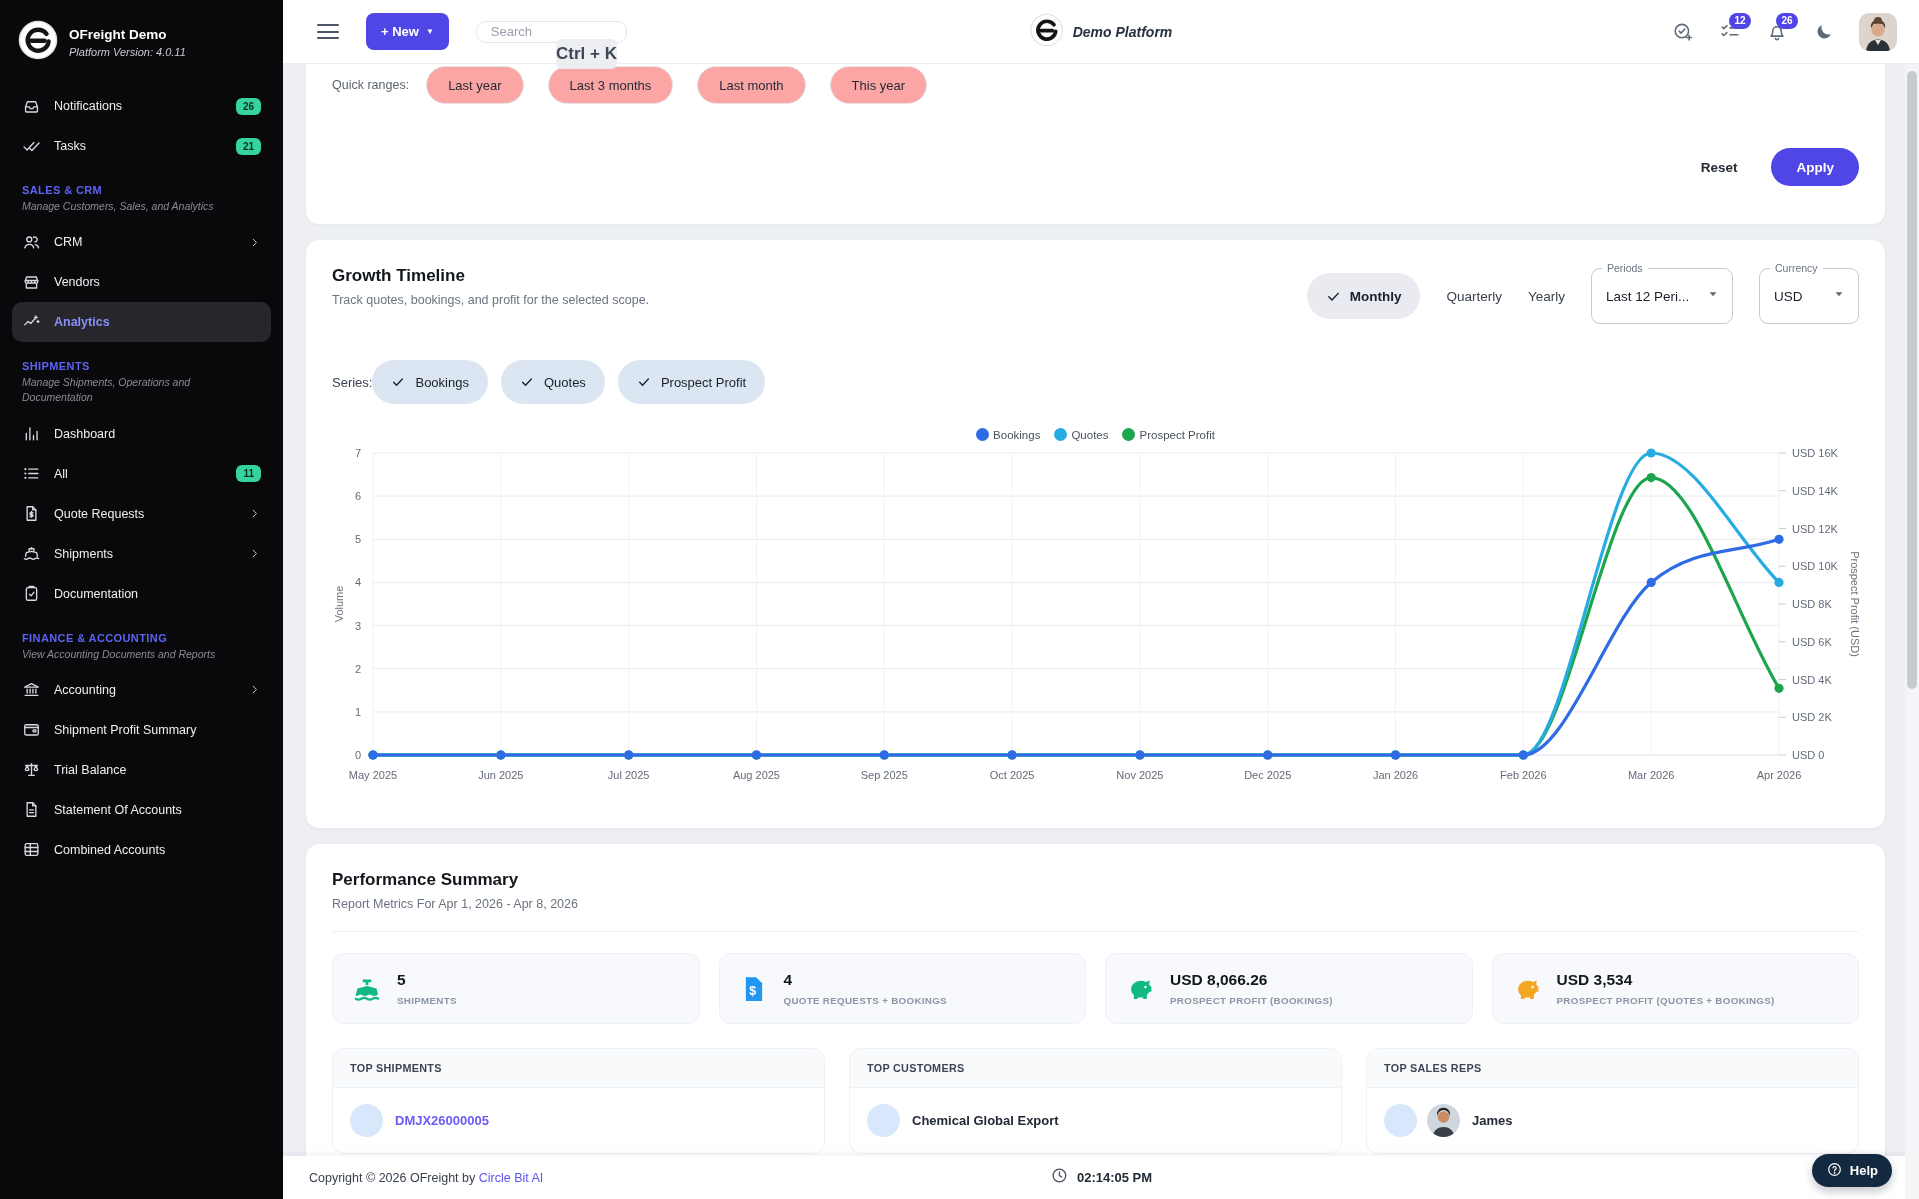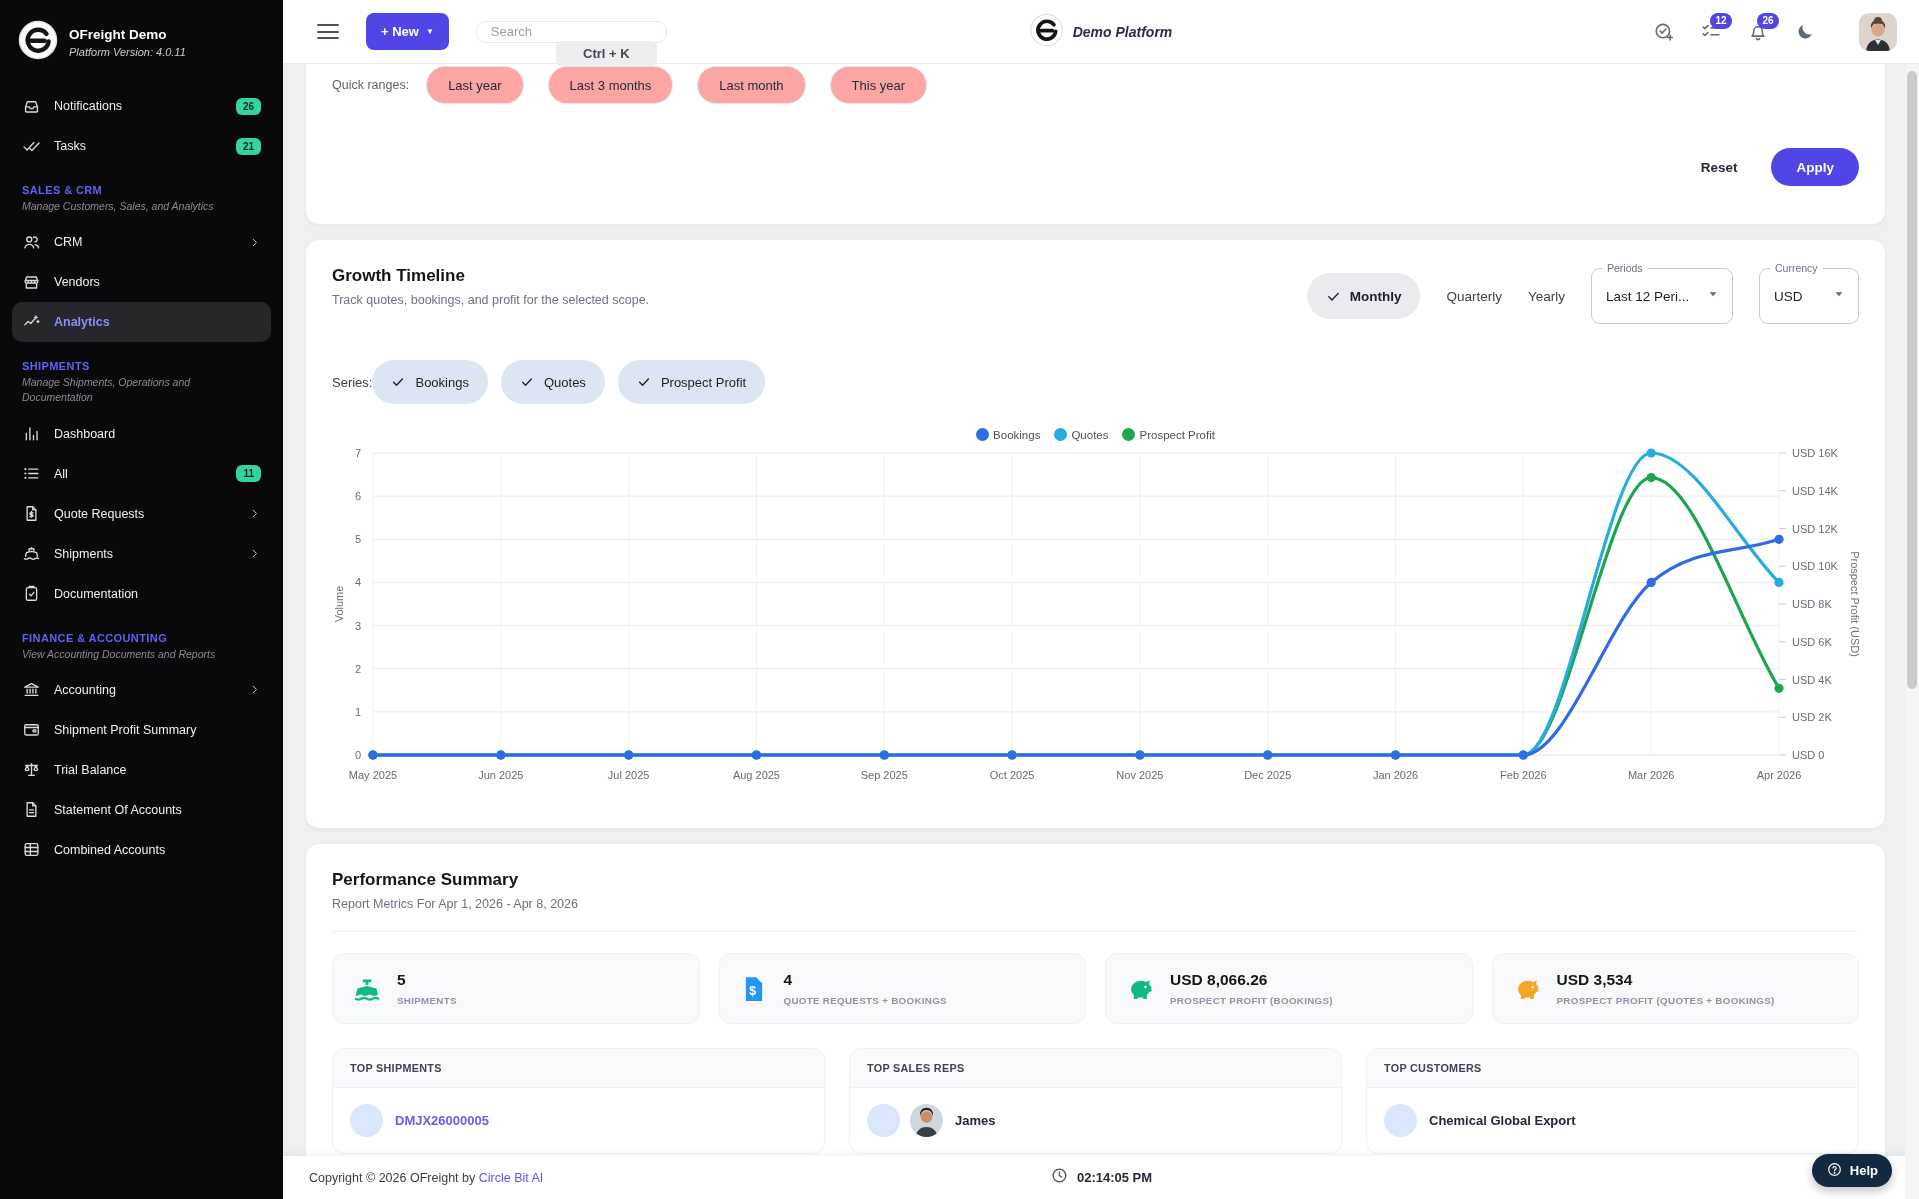--- a/index.html
+++ b/index.html
@@ -31,24 +31,24 @@
   .topbar{height:64px;background:#fff;border-bottom:1px solid #ebedf1;display:flex;
     align-items:center;padding:0 22px 0 34px;position:relative;z-index:30;flex-shrink:0;}
   .hamburger{width:22px;display:flex;flex-direction:column;gap:4.5px;cursor:pointer;}
   .hamburger span{height:2px;background:#4b5563;border-radius:2px;}
   .btn-new{margin-left:27px;background:#4f46e5;color:#fff;border:none;border-radius:8px;
     height:37px;padding:0 15px;font-size:13px;font-weight:bold;display:flex;align-items:center;
     gap:7px;cursor:pointer;font-family:inherit;}
   .search-box{margin-left:27px;height:22px;border:1px solid #e3e6ec;border-radius:10px;
     display:flex;align-items:center;padding:0 9px 0 14px;gap:24px;background:#fff;cursor:text;}
   .search-ph{font-size:13px;color:#9aa1ad;}
-  .kbd{background:#eceef2;border-radius:6px;padding:5px 27px;font-size:13px;font-weight:bold;color:#3f4654;margin-top:44px;}
+  .kbd{background:#eceef2;border-radius:6px;padding:5px 0;font-size:17px;font-weight:bold;color:#3f4654;margin-top:44px;}
   .brand{position:absolute;left:50%;transform:translateX(-50%);display:flex;align-items:center;gap:9px;}
   .brand-name{font-size:14px;font-style:italic;font-weight:bold;color:#27303f;}
-  .top-actions{margin-left:auto;display:flex;gap:39px;}
+  .top-actions{margin-left:auto;display:flex;gap:20px;}
   .top-icon{position:relative;color:#5f6a78;cursor:pointer;display:flex;}
   .top-badge{position:absolute;top:-8px;right:-10px;background:#4f46e5;color:#fff;font-size:10px;
     font-weight:bold;border-radius:9px;padding:2.5px 5.5px;min-width:10px;text-align:center;}
   .avatar{width:38px;height:38px;border-radius:10px;overflow:hidden;margin-left:4px;cursor:pointer;flex-shrink:0;}
 
   .content{flex:1;padding:0 33px 0 22px;overflow:hidden;position:relative;}
   .card{background:#fff;border:1px solid #e9ecf1;border-radius:14px;
     box-shadow:0 1px 2px rgba(16,24,40,.04);}
 
   
@@ -610,43 +610,43 @@
             <div class="panel">
               <div class="panel-header">TOP SHIPMENTS</div>
               <div class="panel-body">
                 <div class="panel-row">
                   <span class="rank-bubble"></span>
                   <span class="row-link">DMJX26000005</span>
                 </div>
               </div>
             </div>
             <div class="panel">
+              <div class="panel-header">TOP CUSTOMERS</div>
+              <div class="panel-body">
+                <div class="panel-row">
+                  <span class="rank-bubble"></span>
+                  <span class="row-dark">Chemical Global Export</span>
+                </div>
+              </div>
+            </div>
+            <div class="panel">
               <div class="panel-header">TOP SALES REPS</div>
               <div class="panel-body">
                 <div class="panel-row">
                   <span class="rank-bubble"></span>
                   <span class="row-avatar"><svg width="33" height="33" viewBox="0 0 33 33">
                       <rect width="33" height="33" fill="#cfd6de"></rect>
                       <circle cx="16.5" cy="13" r="5.8" fill="#c98d66"></circle>
                       <path d="M10.5 12a6 6 0 0 1 12 0l.6-2.8c-.8-3.6-3.4-5.4-6.6-5.4s-5.8 1.8-6.6 5.4z" fill="#2e2620"></path>
                       <path d="M5.5 33c1-7 5.5-10 11-10s10 3 11 10z" fill="#3a3f47"></path>
                     </svg></span>
                   <span class="row-dark">James</span>
                 </div>
               </div>
             </div>
-            <div class="panel">
-              <div class="panel-header">TOP CUSTOMERS</div>
-              <div class="panel-body">
-                <div class="panel-row">
-                  <span class="rank-bubble"></span>
-                  <span class="row-dark">Chemical Global Export</span>
-                </div>
-              </div>
-            </div>
           </div>
       </section>
 
     </div>
 
     <footer class="footer">
       <span class="copyright"><span>Copyright © 2026 OFreight by </span><span class="copy-link">Circle Bit AI</span></span>
       <span class="footer-time">
         <span id="clock-ic"><svg width="19" height="19" viewBox="0 0 24 24" fill="none" stroke="currentColor" stroke-width="1.7" stroke-linecap="round" stroke-linejoin="round">
               <circle cx="12" cy="12" r="8"></circle>

